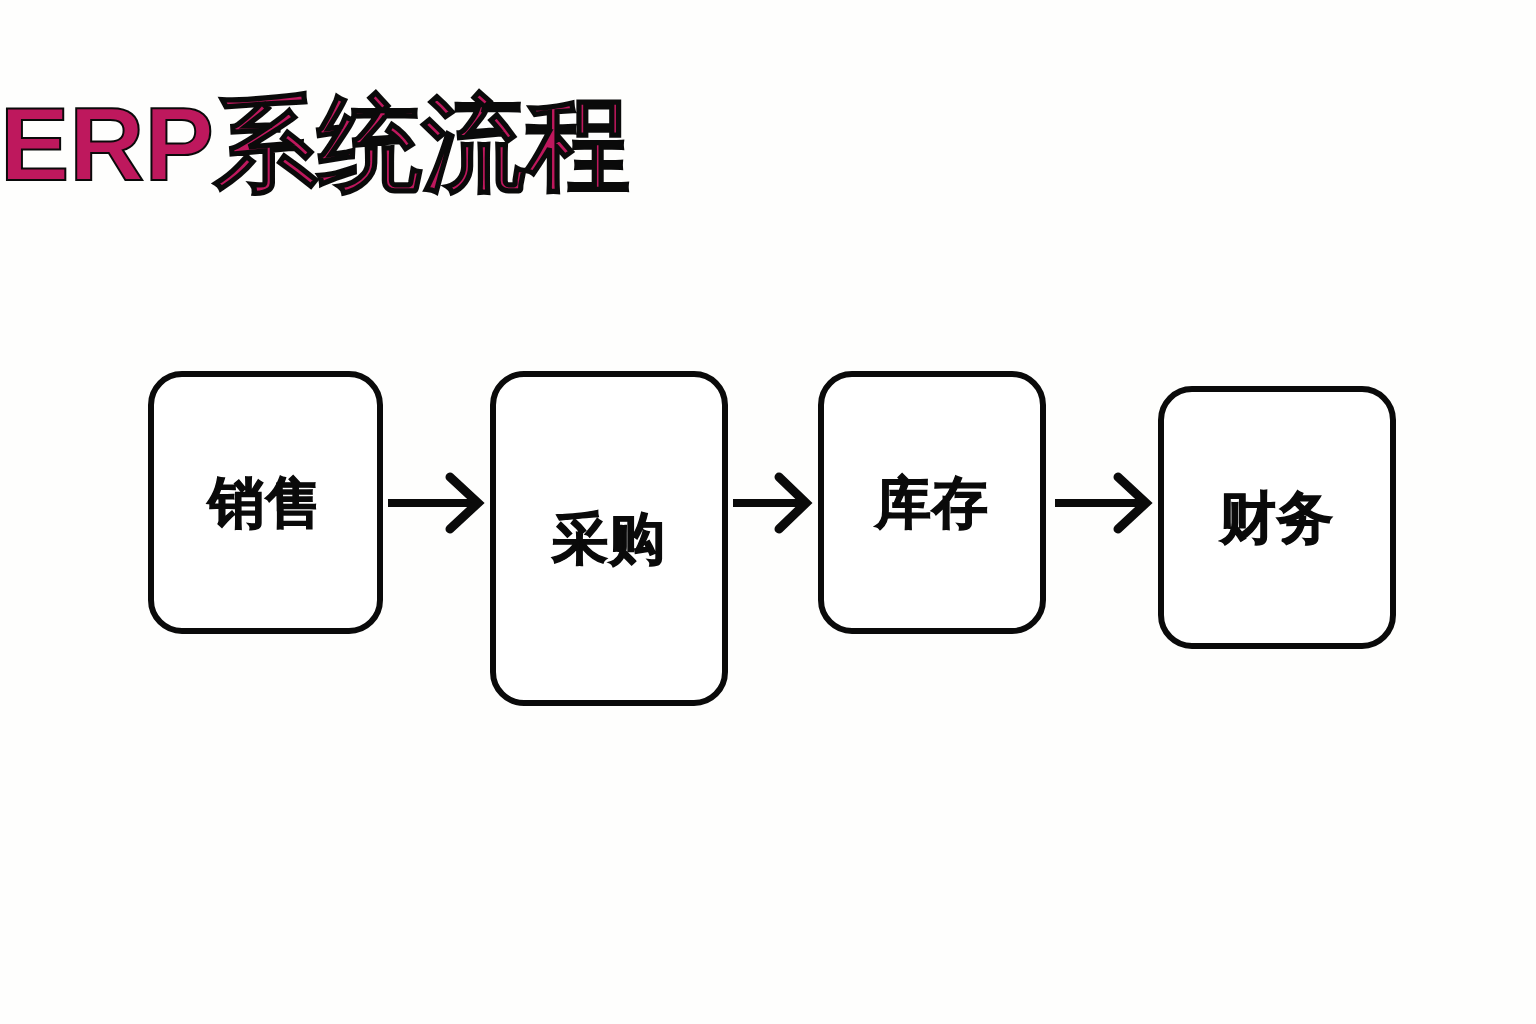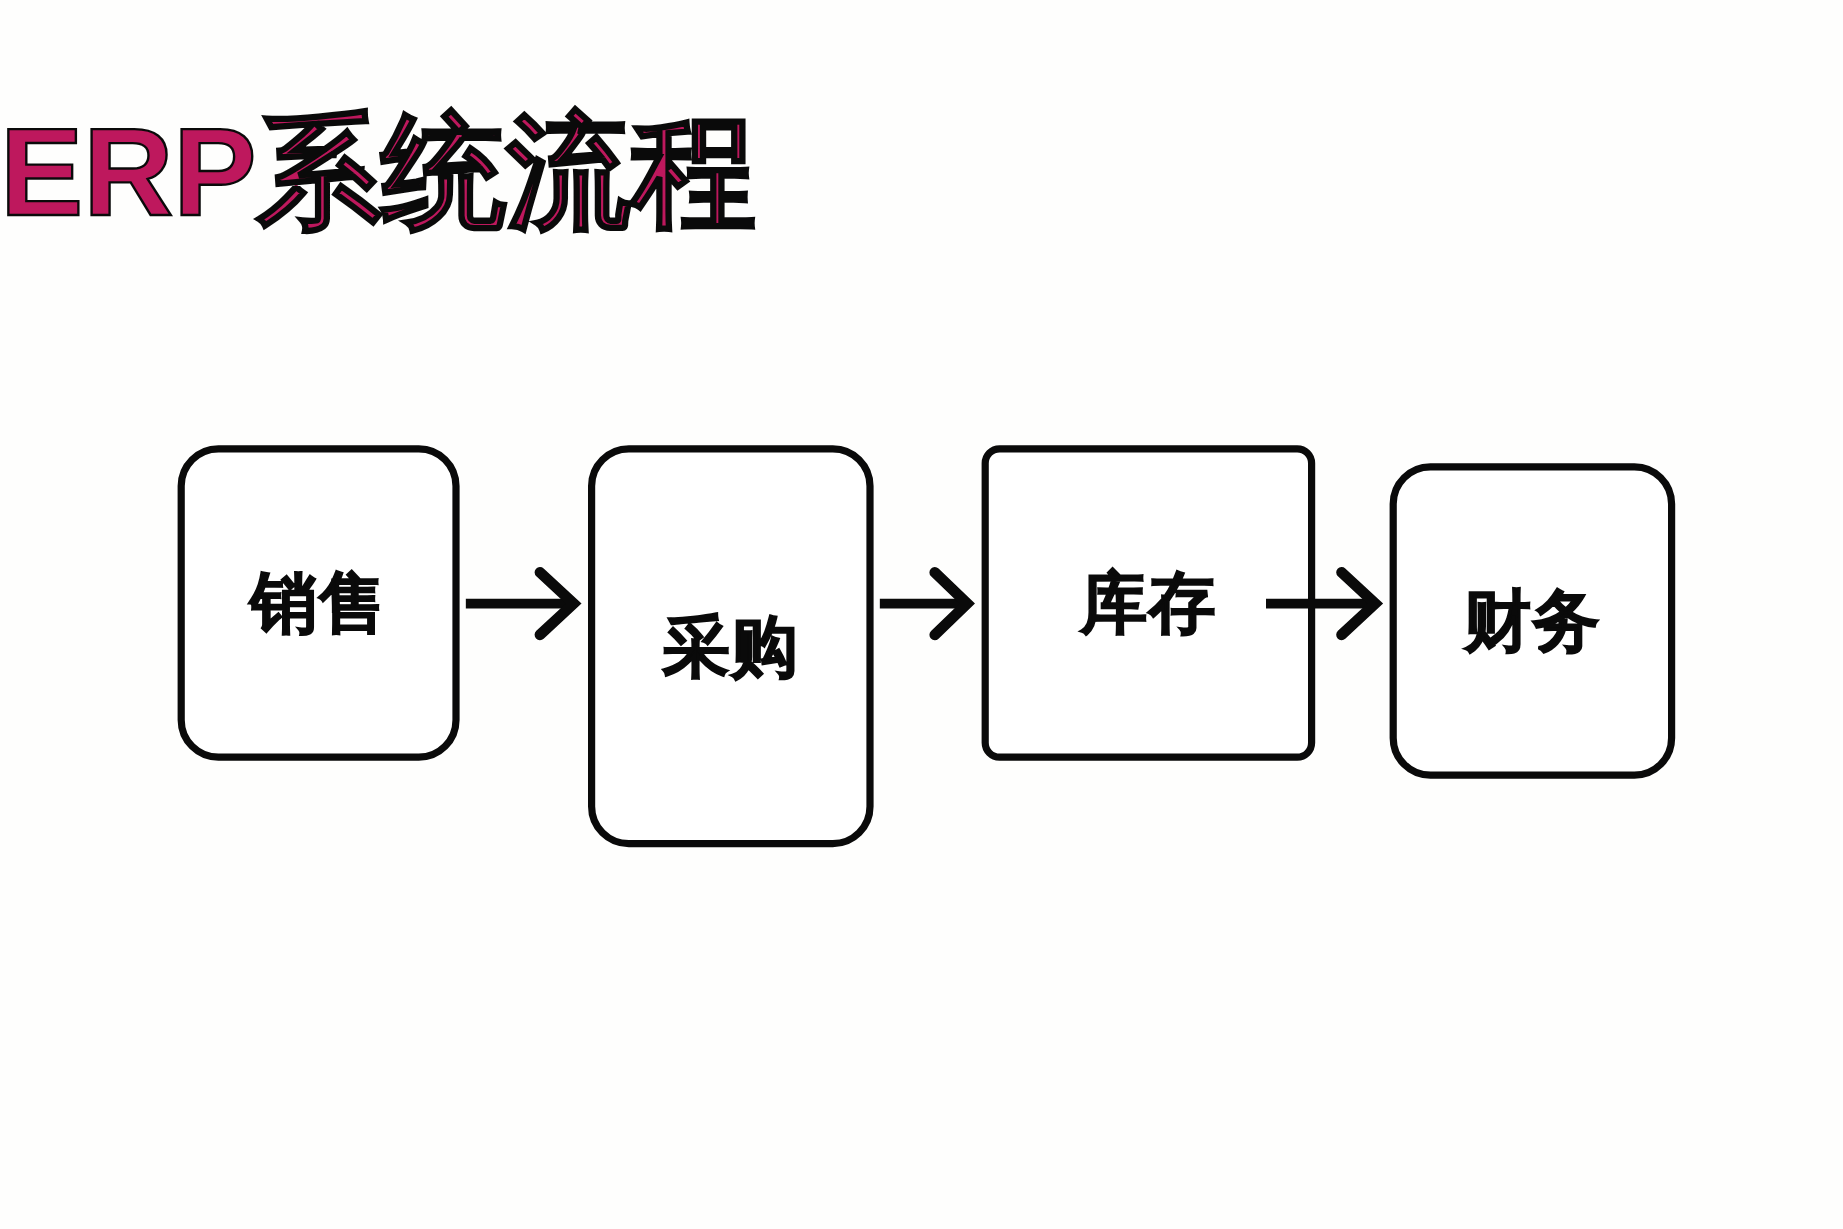--- a/index.html
+++ b/index.html
@@ -100,21 +100,21 @@
       <span class="node-label">采购</span>
     </div>
 
     <div class="flow-arrow" id="arrow-2" style="left: 733px; top: 471px; width: 81px; height: 64px;">
       <svg width="81" height="64" viewBox="0 0 81 64" aria-hidden="true">
         <line x1="0" y1="32" x2="67" y2="32" stroke="#0a0a0a" stroke-width="8" stroke-linecap="butt"></line>
         <polyline points="46,6 73,32 46,58" fill="none" stroke="#0a0a0a" stroke-width="9" stroke-linecap="round" stroke-linejoin="miter"></polyline>
       </svg>
     </div>
 
-    <div class="node-box" id="node-3" style="left: 818px; top: 371px; width: 278px; height: 263px; border-radius: 15px;">
+    <div class="node-box" id="node-3" style="left: 818px; top: 371px; width: 228px; height: 263px;">
       <span class="node-label">库存</span>
     </div>
 
     <div class="flow-arrow" id="arrow-3" style="left: 1055px; top: 471px; width: 99px; height: 64px;">
       <svg width="99" height="64" viewBox="0 0 99 64" aria-hidden="true">
         <line x1="0" y1="32" x2="85" y2="32" stroke="#0a0a0a" stroke-width="8" stroke-linecap="butt"></line>
         <polyline points="63,6 91,32 63,58" fill="none" stroke="#0a0a0a" stroke-width="9" stroke-linecap="round" stroke-linejoin="miter"></polyline>
       </svg>
     </div>
 

